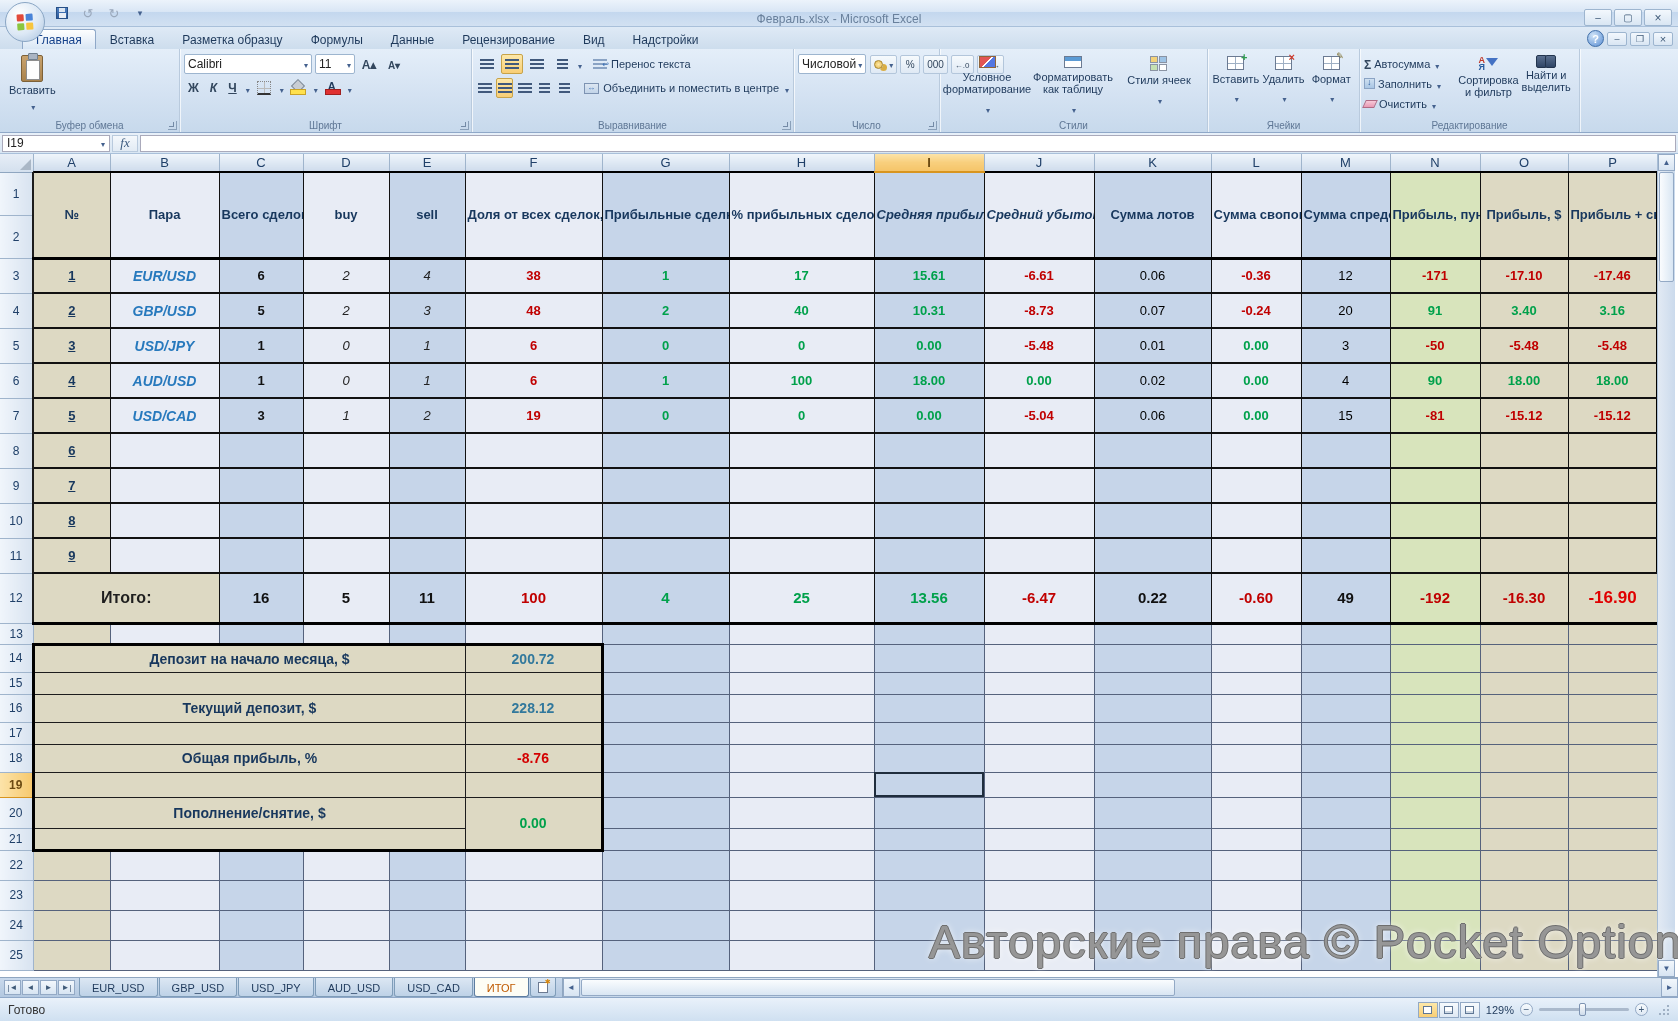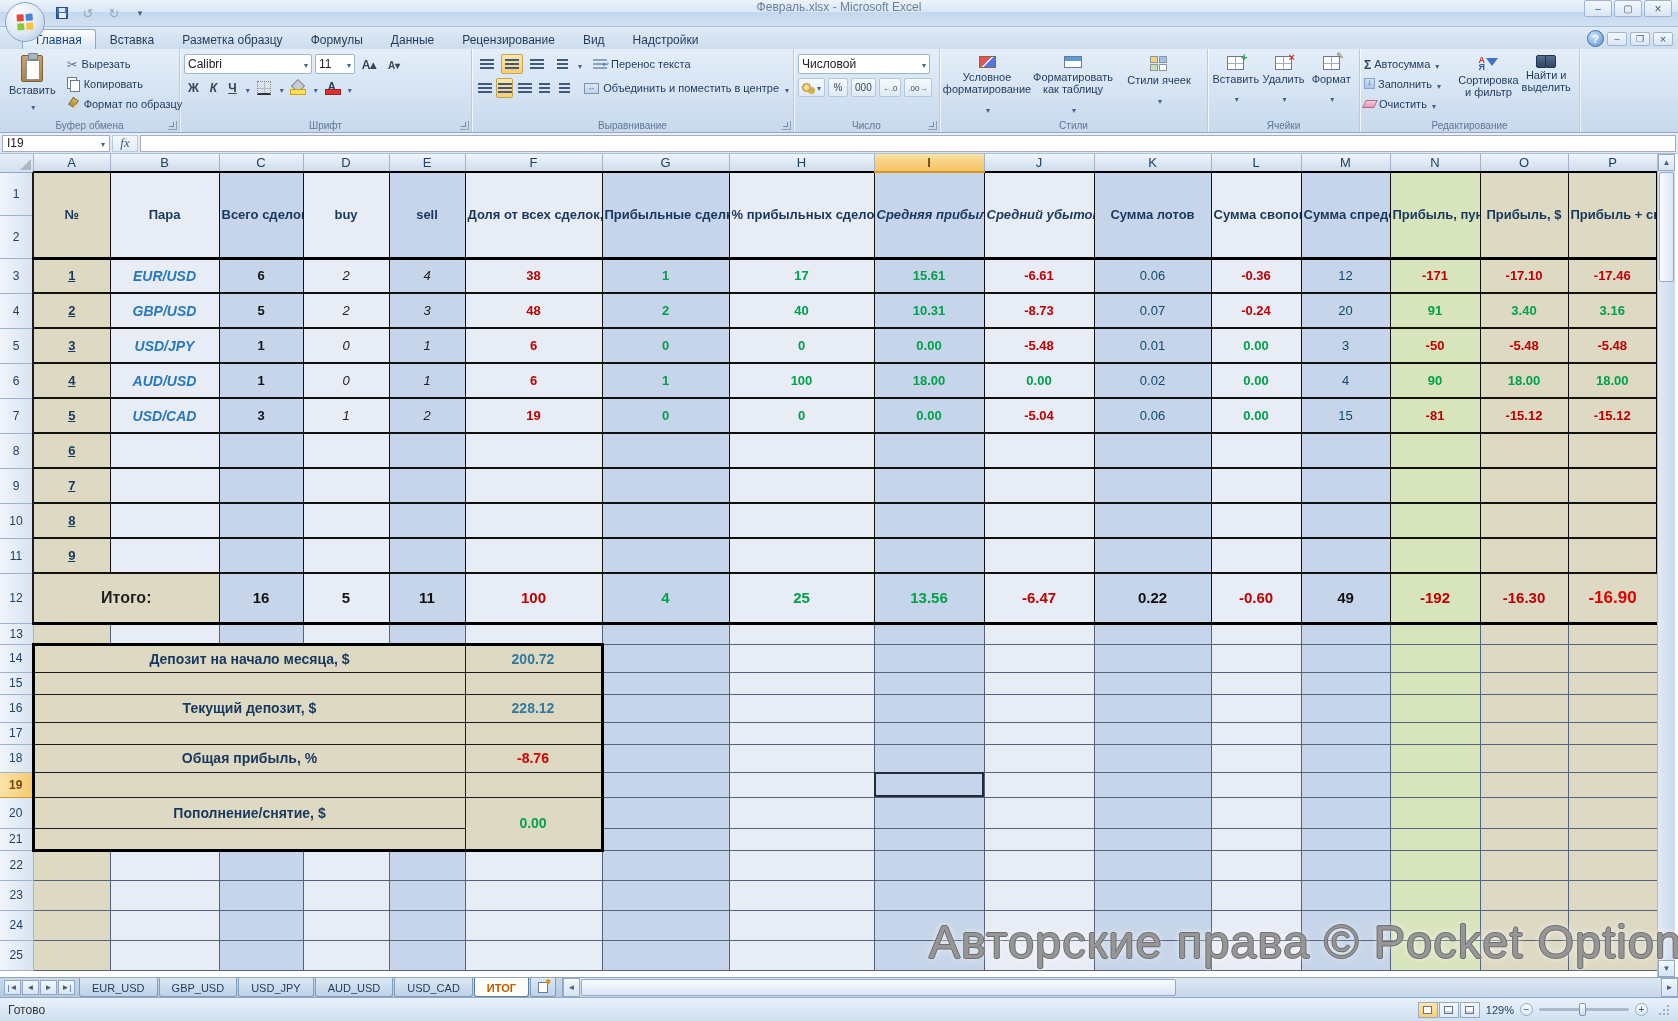--- a/index.html
+++ b/index.html
@@ -1,20 +1,20 @@
 <!DOCTYPE html>
 <html><head>
 <meta charset="utf-8">
 <style>
   *{margin:0;padding:0;box-sizing:border-box}
   html,body{width:1678px;height:1021px;overflow:hidden;font-family:"Liberation Sans",sans-serif;background:#fff}
   body{position:relative}
 
   
-  .titlebar{height:27px;background:linear-gradient(#ecf3fb,#d9e6f5 45%,#c3d7ee 46%,#d2e1f2);border-bottom:1px solid #a9c0da;position:relative;display:flex;align-items:flex-start}
+  .titlebar{height:27px;background:linear-gradient(#ecf3fb,#d9e6f5 45%,#c3d7ee 46%,#d2e1f2);border-bottom:1px solid #a9c0da;position:relative;display:flex;align-items:flex-end}
   .orb{position:absolute;left:5px;top:2px;width:40px;height:40px;border-radius:50%;background:radial-gradient(circle at 35% 30%,#ffffff,#dce8f5 55%,#a9c2de);border:1px solid #8aa6c4;z-index:30;display:flex;align-items:center;justify-content:center}
   .orb .sq{width:16px;height:16px;display:grid;grid-template-columns:7px 7px;grid-gap:2px;transform:rotate(-4deg)}
   .orb .sq i{width:7px;height:7px;border-radius:1px}
   .orb .sq i:nth-child(1){background:#e24a3b}.orb .sq i:nth-child(2){background:#4a84d8}
   .orb .sq i:nth-child(3){background:#8bc63f}.orb .sq i:nth-child(4){background:#f7c53d}
   .qat{margin-left:52px;display:flex;align-items:center;gap:6px;height:100%}
   .qat .qbtn{width:20px;height:18px;display:flex;align-items:center;justify-content:center;border-radius:3px;font-size:12px;color:#44618e}
   .ic-save{width:12px;height:12px;background:linear-gradient(#4d7fc1,#2d5a9b);border:1px solid #274f86;position:relative}
   .ic-save:before{content:"";position:absolute;left:2px;top:0;width:6px;height:4px;background:#dce6f2}
   .ic-save:after{content:"";position:absolute;left:2px;bottom:0;width:7px;height:5px;background:#e9eef6}
@@ -91,21 +91,21 @@
   .bars{width:14px;height:10px;background:repeating-linear-gradient(to bottom,#41597c 0 2px,transparent 2px 4px)}
   .bars.b2{width:11px}
   .wrapbtn{display:flex;align-items:center;gap:4px;margin-left:8px;height:20px}
   .ic-wrap{width:14px;height:11px;background:repeating-linear-gradient(to bottom,#8aa3c4 0 2px,transparent 2px 4px);position:relative}
   .ic-wrap:after{content:"↩";position:absolute;right:-2px;top:1px;font-size:8px;color:#3a6fb5}
   .ic-merge{width:15px;height:11px;border:1px solid #7d93b2;background:linear-gradient(#dce6f2,#c2d4e8);position:relative}
   .ic-merge:after{content:"↔";position:absolute;left:2px;top:-1px;font-size:8px;color:#3a6fb5}
 
   
   .g-num{width:146px}
-  .ncol{display:flex;flex-direction:column;gap:4px;padding-top:2px;width:100%}
+  .ncol{display:flex;gap:4px;padding-top:2px;width:100%}
   .nrow{display:flex;align-items:center;gap:3px}
   .nbtn{height:19px;min-width:20px;border:1px solid #b3c6db;border-radius:2px;background:linear-gradient(#f6fafd,#dfe9f4);display:flex;align-items:center;justify-content:center;font-size:10px;color:#33475e;padding:0 3px}
   .ic-coins{width:9px;height:9px;border-radius:50%;background:radial-gradient(#ffe9a8,#e3b84d);border:1px solid #a8862e;box-shadow:5px 3px 0 -1px #d9ae45;margin-right:4px}
   .ic-dinc:before{content:"←.0";font-size:8px}
   .ic-ddec:before{content:".00→";font-size:8px}
 
   
   .g-styles{width:268px}
   .stybtn{width:86px;display:flex;flex-direction:column;align-items:center;justify-content:flex-start;padding-top:4px;text-align:center;gap:3px}
   .stybtn .rbtn-txt{white-space:normal;line-height:1.15;font-size:11px}
@@ -171,21 +171,21 @@
   .tt{border-right:1px solid #111;border-top:1px solid #000;border-bottom:3px solid #000;font-size:15px;font-weight:bold;text-align:center;color:#111}
   .totlab{background:#ddd9c3;border-right:1px solid #111;border-top:1px solid #000;border-bottom:3px solid #000;font-size:16px;font-weight:bold;color:#1f1f1f;text-align:center}
   .trtot{height:50px}
   
   .xnum{font-weight:bold;text-decoration:underline;color:#17375d}
   .xpair{color:#2779bd;font-weight:bold;font-style:italic;font-size:14px}
   .xb{font-weight:bold;color:#111}
   .xi{font-style:italic;color:#222}
   .xred{color:#c00000;font-weight:bold}
   .xgrn{color:#00a14b;font-weight:bold}
-  .xblk{color:#0c4a6e}
+  .xblk{color:#000000}
   .xredbig{color:#e00000;font-weight:bold;font-size:17px}
   
   .pc{border-right:1px solid #55627c;border-bottom:1px solid #55627c}
   .selcell{outline:2px solid #1f2d3d;outline-offset:-2px}
   
   .sl{background:#ddd9c3;border:1px solid #1c1c1c;border-left:3px solid #000;font-size:14px;font-weight:bold;color:#17375d;text-align:center}
   .sv{background:#ddd9c3;border:1px solid #1c1c1c;border-right:3px solid #000;font-size:14px;font-weight:bold;text-align:center}
   .bTop{border-top:3px solid #000}
   .bBot{border-bottom:3px solid #000}
   .sv.blu{color:#31789c}.sv.red{color:#d40000}.sv.grn{color:#00a14b}
@@ -196,21 +196,21 @@
   .va-up:before{content:"▲"}.va-dn:before{content:"▼"}
   .vthumb{margin:1px;height:110px;border:1px solid #93a9c5;border-radius:2px;background:linear-gradient(90deg,#fafcfe,#d9e6f3)}
   .vfill{flex:1}
 
   
   .tabbar{height:20px;background:linear-gradient(#c9d9ec,#b3c8e0);border-top:1px solid #8fa6c0;display:flex;align-items:stretch}
   .navs{display:flex;align-items:center;gap:1px;padding:0 4px}
   .navb{width:17px;height:15px;border:1px solid #93a9c5;background:linear-gradient(#f2f7fc,#d7e4f2);display:flex;align-items:center;justify-content:center;font-size:8px;color:#3f5a78}
   .nv-first:before{content:"|◄"}.nv-prev:before{content:"◄"}.nv-next:before{content:"►"}.nv-last:before{content:"►|"}
   .stab{padding:2px 12px 1px;font-size:11px;color:#1e395b;background:linear-gradient(#dce7f3,#bed2e7);border:1px solid #7f9db9;border-top:none;border-radius:0 0 3px 3px;margin-right:1px;display:flex;align-items:center}
-  .stab.active{background:#fdfdf5;color:#c05a00;font-weight:bold;border-color:#5d7da0}
+  .stab.active{background:#fdfdf5;color:#c05a00;font-weight:normal;border-color:#5d7da0}
   .instab{width:26px;display:flex;align-items:center;justify-content:center;background:linear-gradient(#dce7f3,#bed2e7);border:1px solid #7f9db9;border-top:none;border-radius:0 0 3px 3px}
   .ic-instab{width:10px;height:11px;background:#fff;border:1px solid #6b7a92;position:relative}
   .ic-instab:after{content:"✱";position:absolute;right:-4px;top:-5px;font-size:7px;color:#d8860b}
   .hscroll{flex:1;display:flex;align-items:stretch;margin-left:6px;border-left:1px solid #8fa6c0}
   .harr{width:17px;border:1px solid #93a9c5;background:linear-gradient(#f2f7fc,#d7e4f2);display:flex;align-items:center;justify-content:center;font-size:8px;color:#44618e}
   .ha-l:before{content:"◄"}.ha-r:before{content:"►"}
   .htrack{flex:1;background:linear-gradient(#dde7f2,#c6d7ea);display:flex}
   .hthumb{width:55%;margin:1px;border:1px solid #93a9c5;border-radius:2px;background:linear-gradient(#fafcfe,#d9e6f3)}
 
   
@@ -280,34 +280,20 @@
   </div>
 </div>
 
 <div class="ribbon">
   <div class="rgroup g-clip">
     <div class="gbody">
       <div class="bigbtn">
         <span class="ic-paste"></span>
         <span class="rbtn-txt">Вставить</span>
           <span class="dda"></span>
-      </div>
-      <div class="smallcol">
-        <div class="sbtn">
-            <span class="ic-cut"></span>
-            <span class="rbtn-txt">Вырезать</span>
-          </div>
-        <div class="sbtn">
-            <span class="ic-copy"></span>
-            <span class="rbtn-txt">Копировать</span>
-          </div>
-        <div class="sbtn">
-            <span class="ic-painter"></span>
-            <span class="rbtn-txt">Формат по образцу</span>
-          </div>
       </div>
     </div>
     <div class="glabel">Буфер обмена</div>
     <div class="dlg"></div>
   </div>
 
   <div class="rgroup g-font">
     <div class="fcol">
       <div class="frow">
         <div class="combo cb-font">

